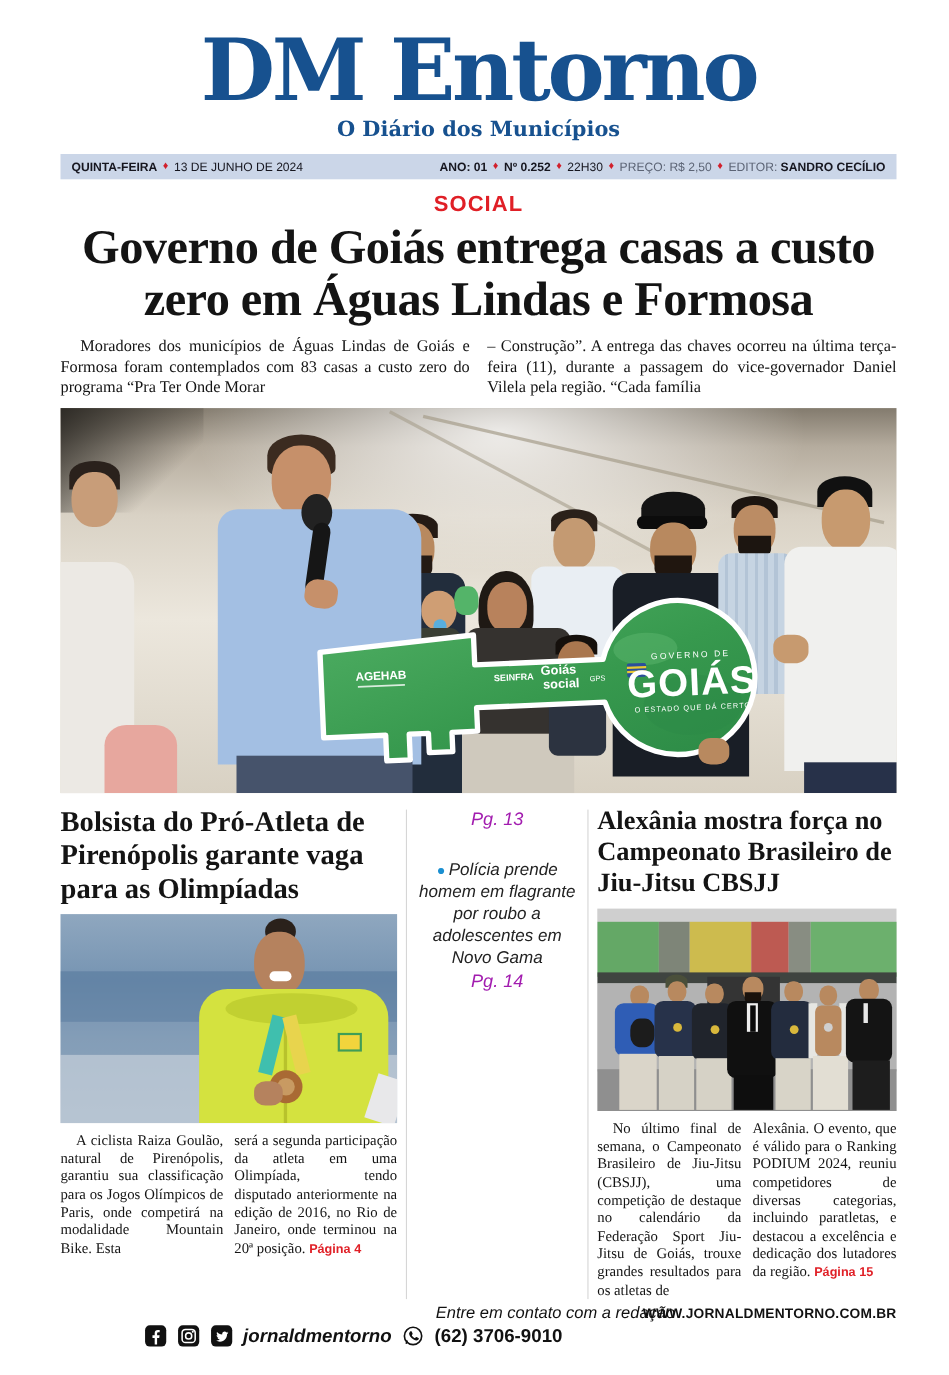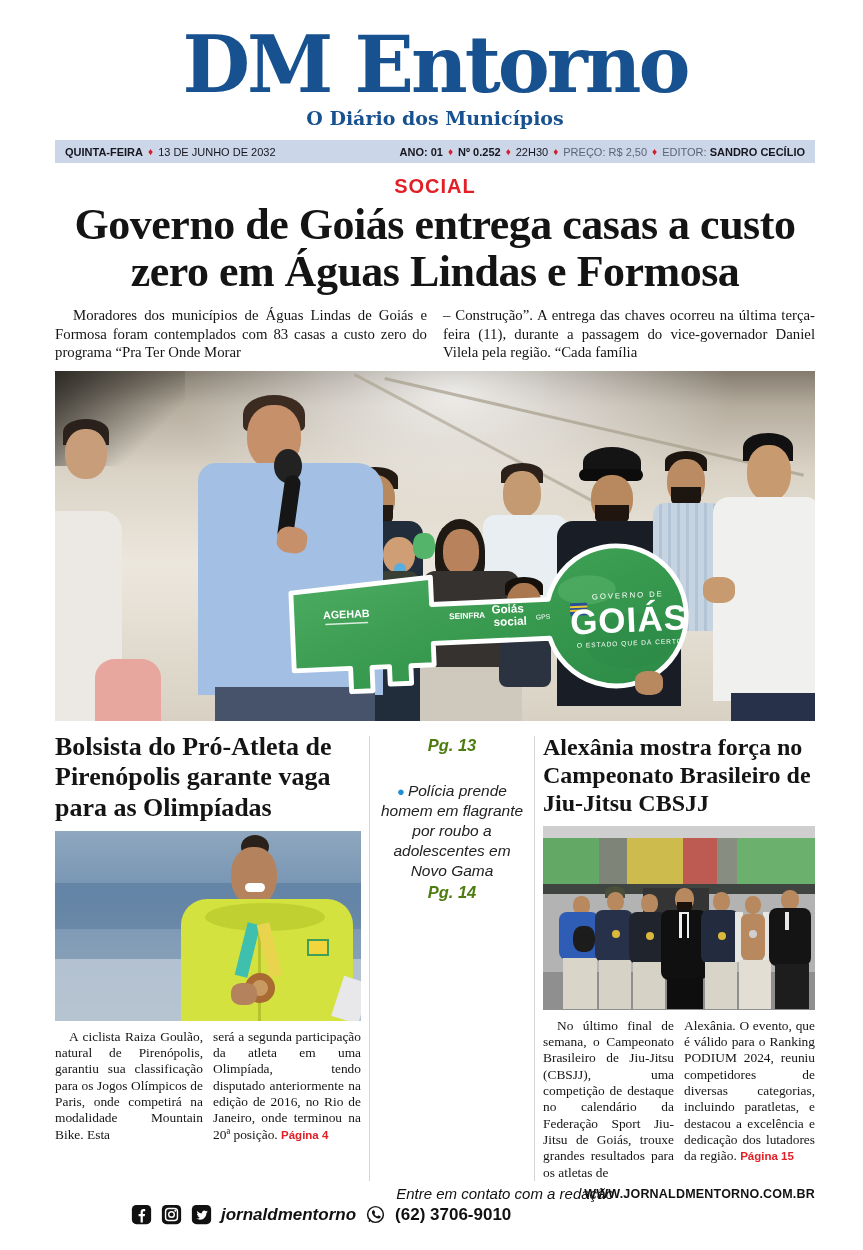--- a/index.html
+++ b/index.html
@@ -53,21 +53,21 @@
   .photo-jj{height:184px;background:#cfcfcf;}
   .story-body{display:flex;gap:10px;margin-top:8px;font-size:13.4px;line-height:1.22;text-align:justify;}
   .story-body p{flex:1;margin:0;}
   .story-body p.ind{text-indent:14px;}
   .page-ref{color:#e01f26;font-family:"Liberation Sans",sans-serif;font-weight:bold;font-size:11.5px;white-space:nowrap;}
 
   .teaser{text-align:center;font-family:"Liberation Sans",sans-serif;font-style:italic;
         font-size:15.5px;line-height:1.28;color:#222;margin:0 0 25px;}
   .teaser:first-child{margin-top:5px;}
   .teaser .bullet{color:#1a8fd1;font-style:normal;font-size:13px;margin-right:3px;}
-  .teaser .pg{color:#4d7c0f;font-weight:bold;font-size:16.5px;margin-top:2px;font-style:italic;}
+  .teaser .pg{color:#a21caf;font-weight:normal;font-size:16.5px;margin-top:2px;font-style:italic;}
 
   
   .footer{margin-top:4px;height:46px;position:relative;font-family:"Liberation Sans",sans-serif;color:#111;}
   .contact-line{position:absolute;left:280px;top:0;width:340px;text-align:center;font-style:italic;font-size:15px;}
   .website{position:absolute;right:0;top:2px;font-weight:bold;font-size:12.5px;letter-spacing:.2px;}
   .footer-row{position:absolute;left:76px;top:19px;display:flex;align-items:center;gap:9px;}
   .sicon{width:21px;height:21px;display:block;}
   .handle{font-style:italic;font-weight:bold;font-size:17px;}
   .phone{font-weight:bold;font-size:17px;}
 </style>
@@ -77,21 +77,21 @@
 <div class="sheet">
  <div class="inner">
 
   <header>
     <div class="logo">DM Entorno</div>
     <div class="tagline">O Diário dos Municípios</div>
     <div class="datebar">
       <div class="grp">
         <span class="bold">QUINTA-FEIRA</span>
         <span class="diamond">♦</span>
-        <span>13 DE JUNHO DE 2032</span>
+        <span>13 DE JUNHO DE 2024</span>
       </div>
       <div class="grp">
         <span class="bold">ANO: 01</span>
         <span class="diamond">♦</span>
         <span class="bold">Nº 0.252</span>
         <span class="diamond">♦</span>
         <span>22H30</span>
         <span class="diamond">♦</span>
         <span class="dim">PREÇO:</span>&nbsp;
         <span class="dim">R$ 2,50</span>

